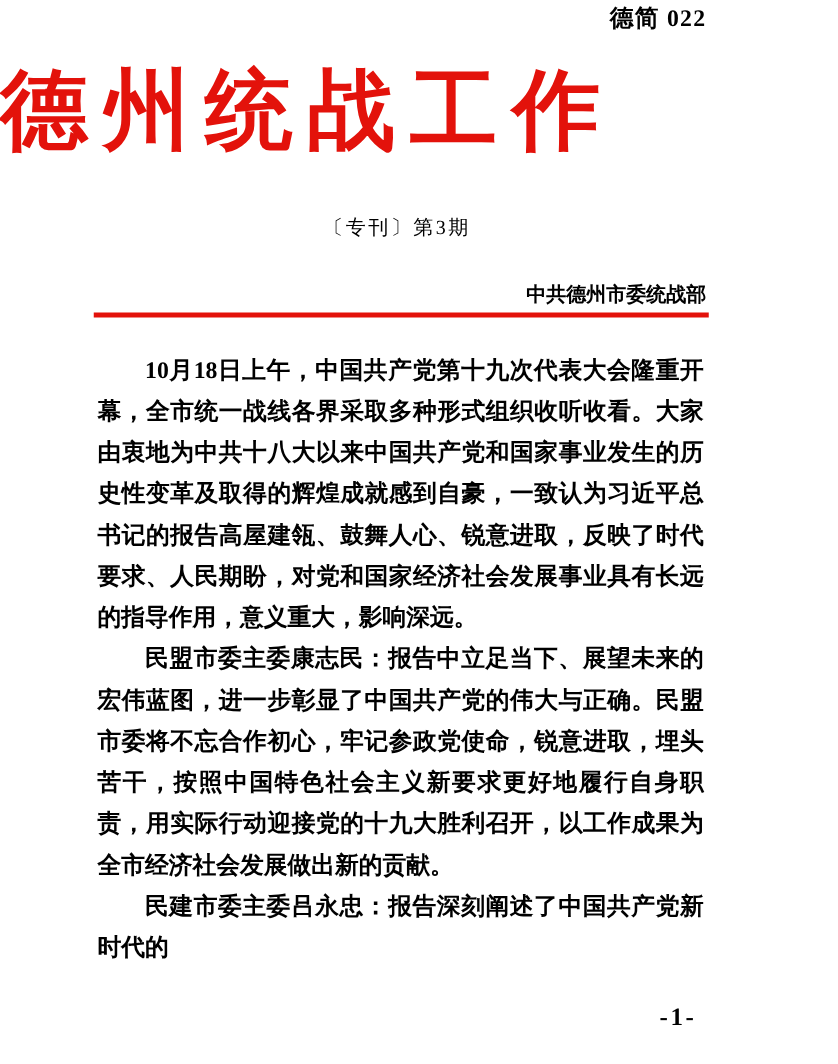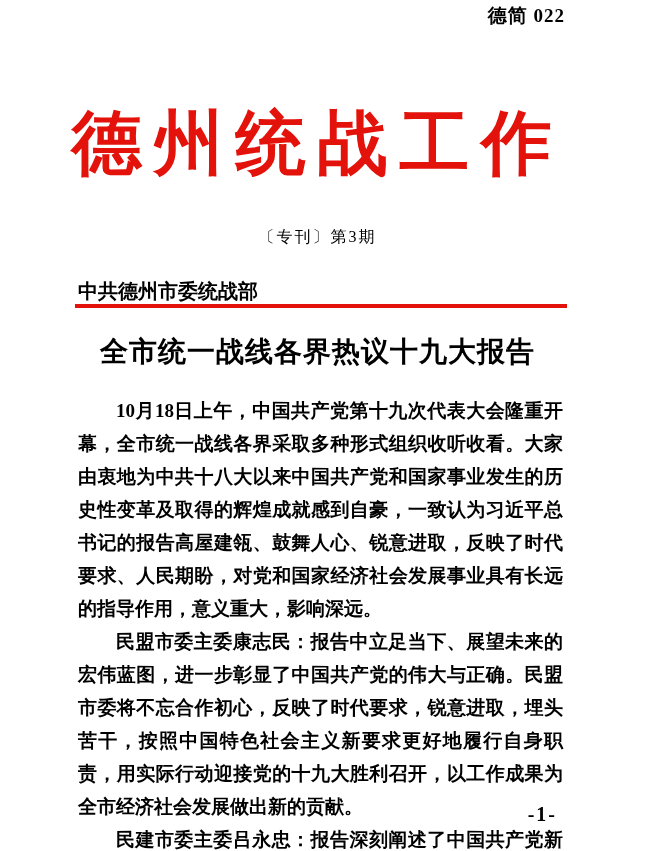--- a/index.html
+++ b/index.html
@@ -19,45 +19,46 @@
   .doc-number {
     padding-top: 6px;
     padding-right: 70px;
     text-align: right;
     font-size: 19px;
     font-weight: bold;
     letter-spacing: 1px;
     line-height: 20px;
   }
   .masthead {
-    margin-top: 78px;
-    text-align: center;
+    margin-top: 24px;
+    text-align: left;
     color: var(--red);
     font-size: 70px;
     line-height: 80px;
     font-weight: 900;
     letter-spacing: 12px;
     white-space: nowrap;
   }
   .issue-line {
     margin-top: 40px;
     text-align: center;
     font-size: 16px;
     line-height: 26px;
     font-weight: normal;
     letter-spacing: 2px;
   }
   .issuer-row {
     margin: 30px 70px 0 78px;
     display: flex;
     justify-content: space-between;
     align-items: flex-end;
-    font-size: 20px;
+    font-size: 16px;
     line-height: 22px;
     font-weight: bold;
+    flex-direction: column;
   }
   .red-rule {
     margin: 2px 68px 0 75px;
     height: 4px;
     background: var(--red);
   }
   .article-title {
     margin-top: 27px;
     text-align: center;
     font-size: 28px;
@@ -98,23 +99,22 @@
   <div class="masthead">德州统战工作</div>
 
   <div class="issue-line">〔专刊〕第3期</div>
 
   <div class="issuer-row">
     <span>中共德州市委统战部</span>
   </div>
 
   <div class="red-rule"></div>
 
-  <div class="article-title">全市统一战线各界热议十九大报告</div>
 
   <div class="body-text">
     <p>10月18日上午，中国共产党第十九次代表大会隆重开幕，全市统一战线各界采取多种形式组织收听收看。大家由衷地为中共十八大以来中国共产党和国家事业发生的历史性变革及取得的辉煌成就感到自豪，一致认为习近平总书记的报告高屋建瓴、鼓舞人心、锐意进取，反映了时代要求、人民期盼，对党和国家经济社会发展事业具有长远的指导作用，意义重大，影响深远。</p>
-    <p>民盟市委主委康志民：报告中立足当下、展望未来的宏伟蓝图，进一步彰显了中国共产党的伟大与正确。民盟市委将不忘合作初心，反映了时代要求，锐意进取，埋头苦干，按照中国特色社会主义新要求更好地履行自身职责，用实际行动迎接党的十九大胜利召开，以工作成果为全市经济社会发展做出新的贡献。</p>
+    <p>民盟市委主委康志民：报告中立足当下、展望未来的宏伟蓝图，进一步彰显了中国共产党的伟大与正确。民盟市委将不忘合作初心，牢记参政党使命，锐意进取，埋头苦干，按照中国特色社会主义新要求更好地履行自身职责，用实际行动迎接党的十九大胜利召开，以工作成果为全市经济社会发展做出新的贡献。</p>
     <p>民建市委主委吕永忠：报告深刻阐述了中国共产党新时代的</p>
   </div>
 
   <div class="page-number">-1-</div>
 
 </div>
 
 </body></html>

